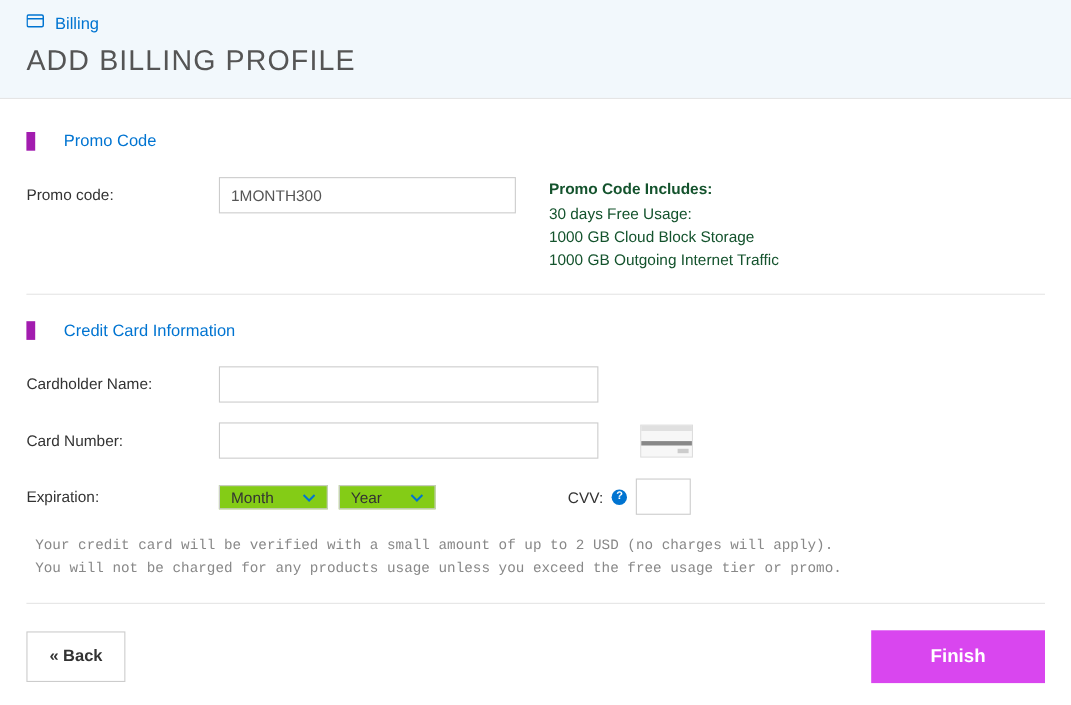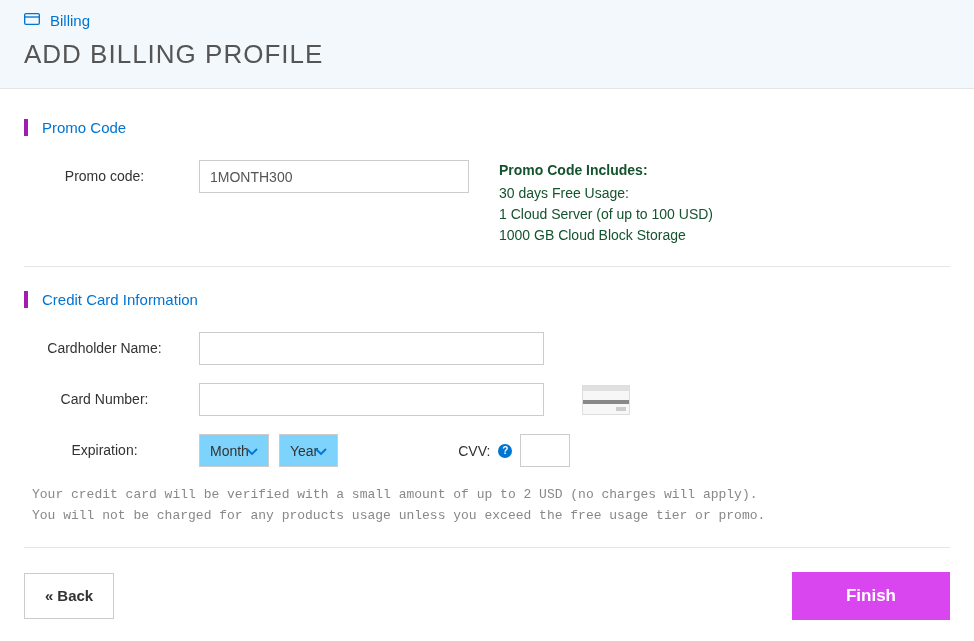--- a/index.html
+++ b/index.html
@@ -24,34 +24,34 @@
       font-weight: 400;
       letter-spacing: 1px;
       color: #555;
     }
     
     .content { padding: 30px 24px 30px 24px; }
     .section { margin-bottom: 20px; }
     .section-header {
       display: flex;
       align-items: center;
-      border-left: 4px solid #a21caf;
-      padding-left: 14px;
+      border-left: 8px solid #a21caf;
+      padding-left: 26px;
       margin-bottom: 24px;
     }
     .section-title { color: #0074d1; font-size: 15px; }
     
     .form-row {
       display: flex;
       align-items: flex-start;
       margin-bottom: 18px;
     }
     .form-label {
       width: 175px;
-      text-align: center;
+      text-align: left;
       padding-right: 14px;
       padding-top: 8px;
       color: #333;
       font-size: 14px;
       flex-shrink: 0;
     }
     .form-field { display: flex; align-items: center; gap: 10px; }
     
     input[type="text"] {
       border: 1px solid #ccc;
@@ -62,25 +62,25 @@
       height: 33px;
     }
     .input-promo { width: 270px; }
     .input-name { width: 345px; }
     .input-card { width: 345px; }
     .input-cvv { width: 50px; }
     
     .select-wrap {
       position: relative;
       border: 1px solid #ccc;
-      height: 33px;
+      height: 22px;
       display: inline-flex;
       align-items: center;
-      padding: 0 19px 0 10px;
-      background: #7dd3fc;
+      padding: 0 48px 0 10px;
+      background: #84cc16;
       cursor: pointer;
       color: #333;
     }
     .select-wrap .chev {
       position: absolute;
       right: 10px;
       top: 50%;
       transform: translateY(-50%);
     }
     
@@ -188,22 +188,22 @@
       <span class="section-title">Promo Code</span>
     </div>
     <div class="form-row">
       <div class="form-label">Promo code:</div>
       <div class="form-field">
         <input type="text" class="input-promo" value="1MONTH300" style="">
       </div>
       <div class="promo-info">
         <div class="promo-info-title">Promo Code Includes:</div>
         <div>30 days Free Usage:</div>
-        <div>1 Cloud Server (of up to 100 USD)</div>
         <div>1000 GB Cloud Block Storage</div>
+        <div>1000 GB Outgoing Internet Traffic</div>
       </div>
     </div>
   </div>
 
   <hr class="divider">
 
   <div class="section">
     <div class="section-header">
       <span class="section-title">Credit Card Information</span>
     </div>

